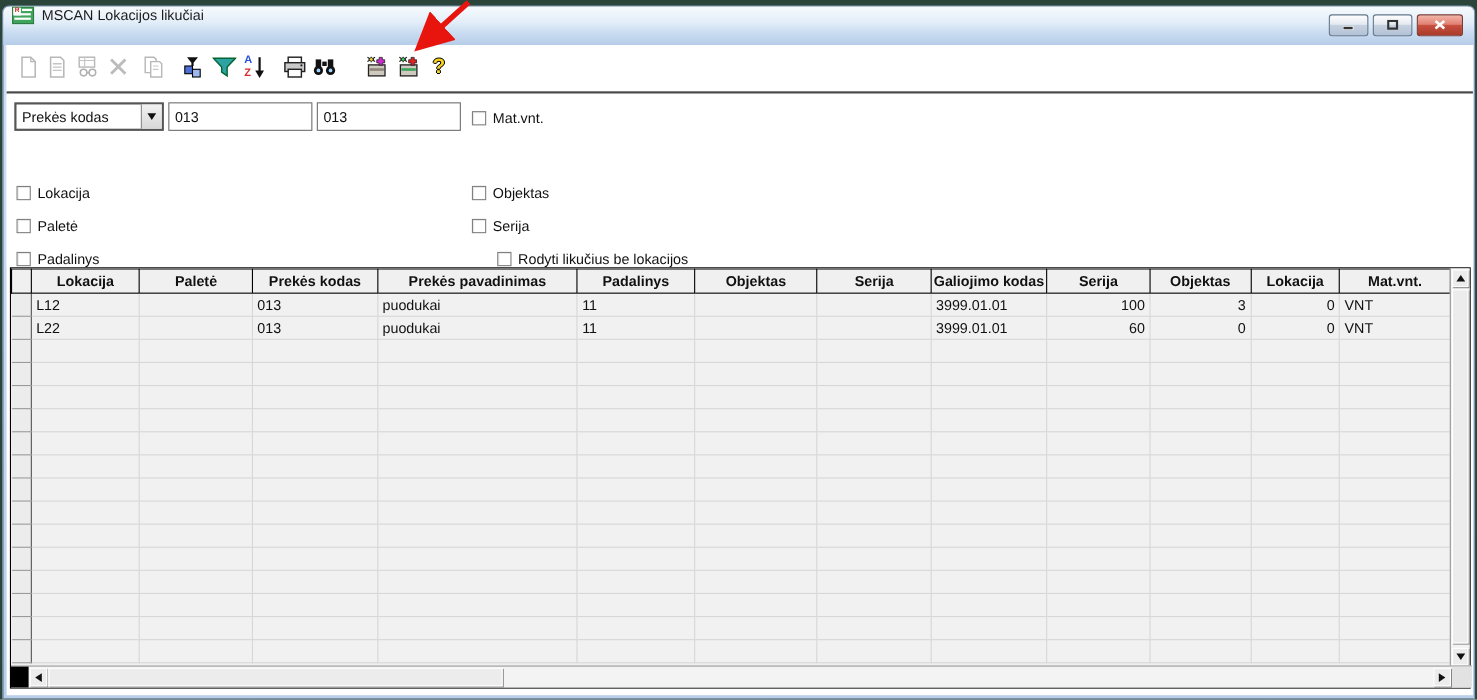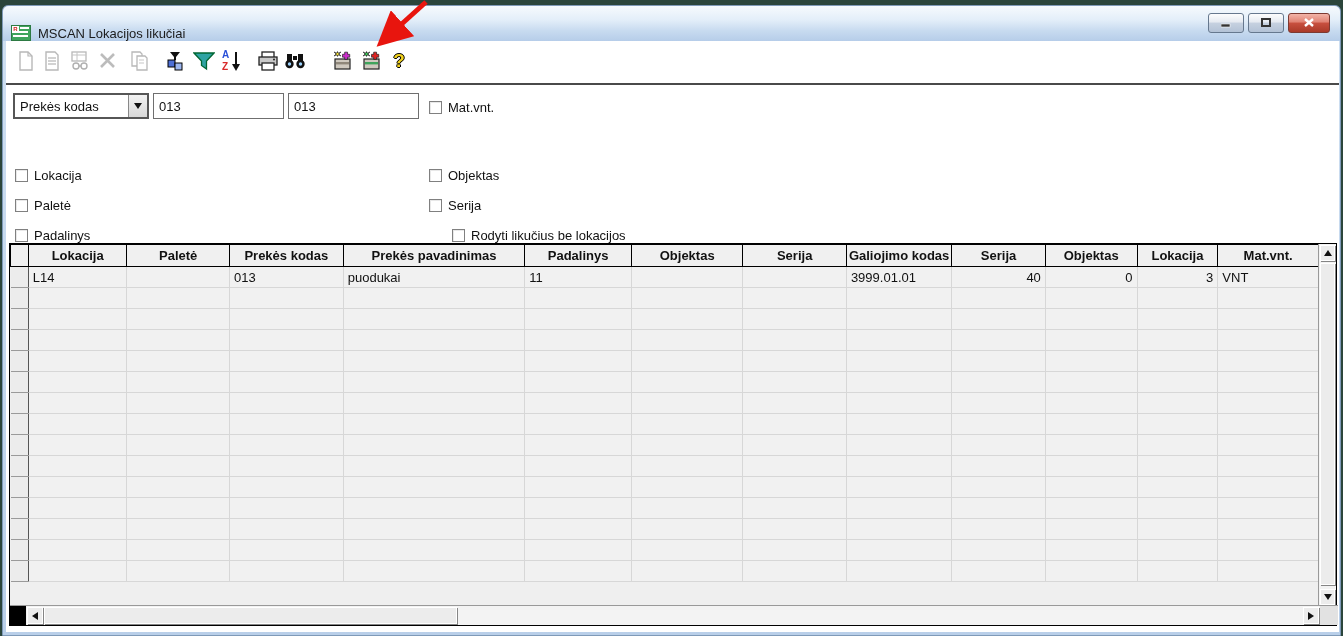--- a/index.html
+++ b/index.html
@@ -6,21 +6,21 @@
   html,body { width:1343px; height:636px; }
   body { background:#2b453b; font-family:"Liberation Sans", sans-serif; font-size:13px; color:#111; }
   #screen { position:relative; width:1343px; height:636px; overflow:hidden; }
 
   
   .window { position:absolute; left:2px; top:5px; width:1339px; height:631px;
     background:linear-gradient(#cfe0f2,#b9cfe9); border:1px solid #7f9ab8;
     border-radius:6px 6px 0 0; }
   .titlebar { position:absolute; left:0; top:0; right:0; height:35px;
     background:linear-gradient(#f6fafd 0%, #e3eef9 40%, #c8dbf0 70%, #b6cde9 100%);
-    border-radius:6px 6px 0 0; display:flex; align-items:flex-end; }
+    border-radius:6px 6px 0 0; display:flex; align-items:flex-start; }
   .app-icon { width:20px; height:16px; margin-left:8px; background:#3fa45c; position:relative;
     box-shadow:0 0 0 1px #2d7a43 inset; }
   .app-icon .badge { position:absolute; left:1px; top:1px; width:7px; height:7px; background:#fff;
     color:#cc2222; font-size:6px; font-weight:bold; line-height:7px; text-align:center; }
   .app-icon .bar { position:absolute; right:2px; height:2px; background:#fff; }
   .app-icon .b1 { top:2px; width:9px; } .app-icon .b2 { top:6px; width:15px; left:2px; } .app-icon .b3 { top:10px; width:15px; left:2px; }
   .title-text { margin-left:7px; color:#1b1b1b; }
   .win-controls { position:absolute; right:10px; top:7px; display:flex; gap:4px; }
   .wc-btn { height:20px; border:1px solid #66788e; border-radius:3px;
     background:linear-gradient(#fdfdfd 0%, #e5eaf1 45%, #c6d1e0 50%, #b3c2d6 100%);
@@ -293,31 +293,46 @@
                   <th>Galiojimo kodas</th>
                   <th>Serija</th>
                   <th>Objektas</th>
                   <th>Lokacija</th>
                   <th>Mat.vnt.</th>
                 </tr>
               </thead>
               <tbody>
                 <tr>
                   <td class="sel"></td>
-                  <td class="al-l">L14</td>
+                  <td class="al-l">L12</td>
                   <td class="al-l"></td>
                   <td class="al-l">013</td>
                   <td class="al-l">puodukai</td>
                   <td class="al-l">11</td>
                   <td class="al-l"></td>
                   <td class="al-l"></td>
                   <td class="al-l">3999.01.01</td>
-                  <td class="al-r">40</td>
+                  <td class="al-r">100</td>
+                  <td class="al-r">3</td>
                   <td class="al-r">0</td>
-                  <td class="al-r">3</td>
+                  <td class="al-l">VNT</td>
+                </tr>
+                <tr>
+                  <td class="sel"></td>
+                  <td class="al-l">L22</td>
+                  <td class="al-l"></td>
+                  <td class="al-l">013</td>
+                  <td class="al-l">puodukai</td>
+                  <td class="al-l">11</td>
+                  <td class="al-l"></td>
+                  <td class="al-l"></td>
+                  <td class="al-l">3999.01.01</td>
+                  <td class="al-r">60</td>
+                  <td class="al-r">0</td>
+                  <td class="al-r">0</td>
                   <td class="al-l">VNT</td>
                 </tr>
                 <tr>
                   <td class="sel"></td>
                   <td class="al-l"></td>
                   <td class="al-l"></td>
                   <td class="al-l"></td>
                   <td class="al-l"></td>
                   <td class="al-l"></td>
                   <td class="al-l"></td>

